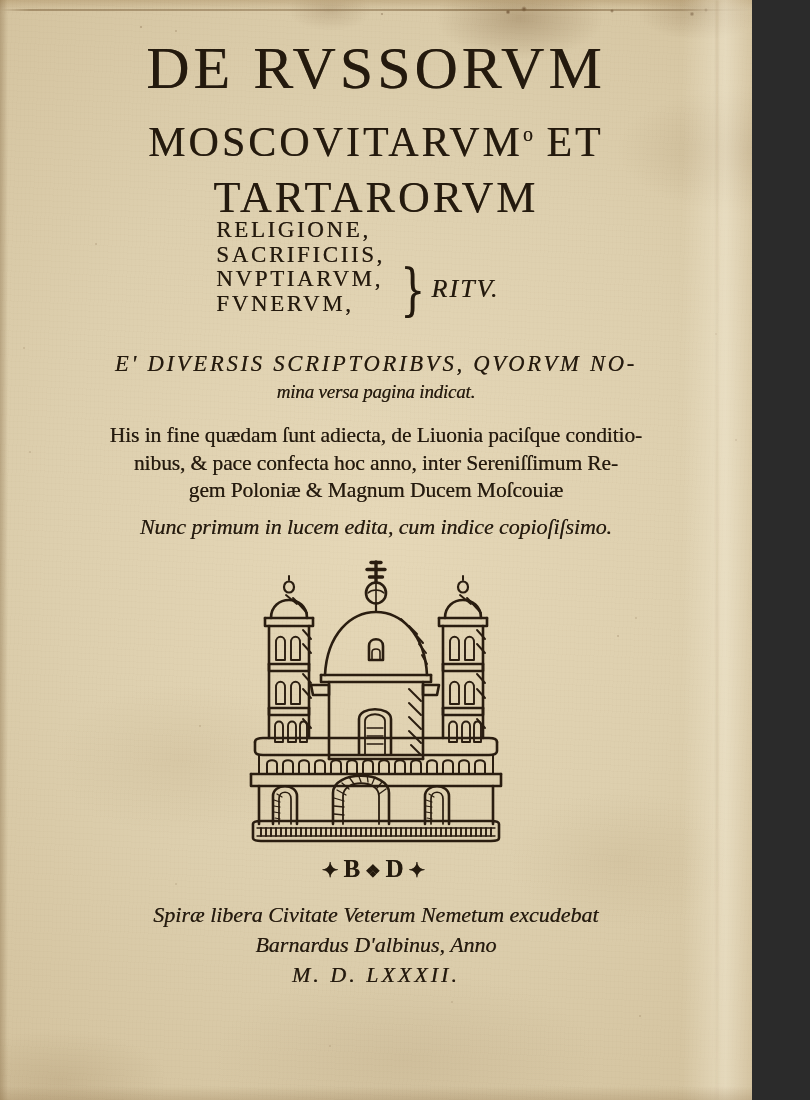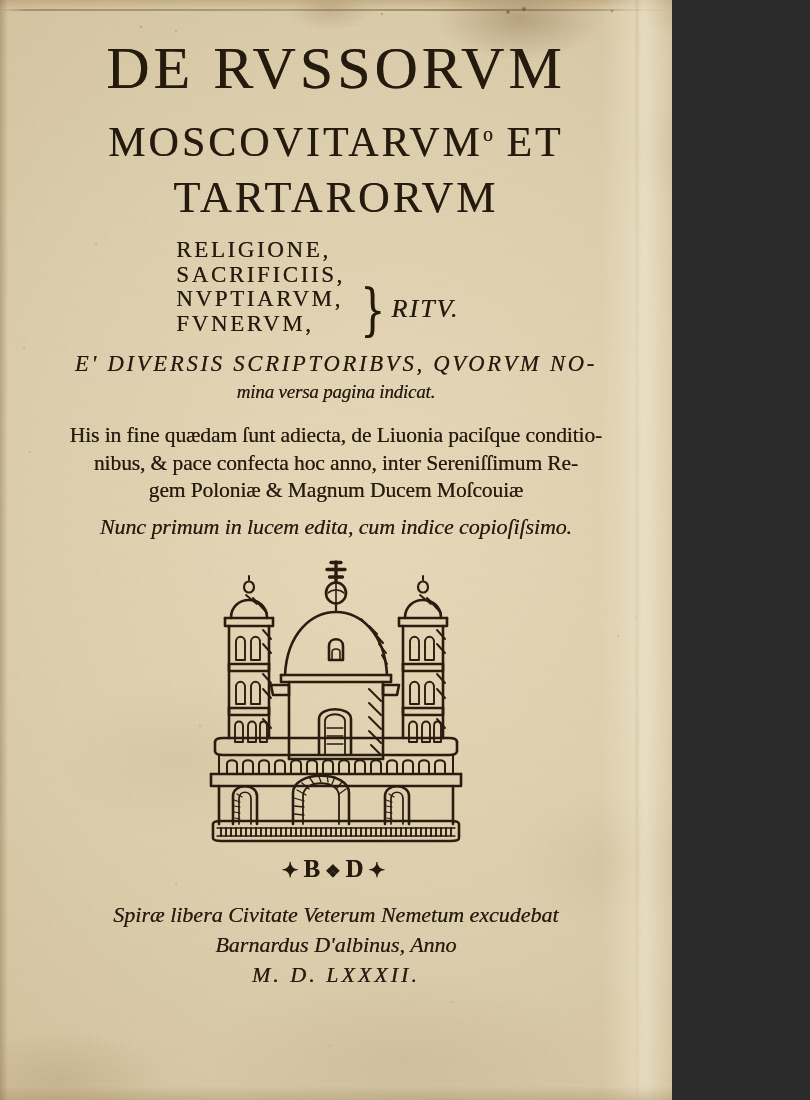--- a/index.html
+++ b/index.html
@@ -2,21 +2,21 @@
 <html><head>
 <meta charset="utf-8">
 <style>
   html, body {
     margin: 0;
     padding: 0;
     background: #2b2b2b;
   }
   #page {
     position: relative;
-    width: 672px;
+    width: 752px;
     height: 1100px;
     overflow: hidden;
     font-family: "Liberation Serif", "DejaVu Serif", serif;
     color: #20160c;
     background-color: #ded0b0;
     background-image:
       
       radial-gradient(ellipse 120px 60px at 520px 18px, rgba(104,72,36,0.30), rgba(104,72,36,0) 70%),
       radial-gradient(ellipse 90px 40px at 700px 12px, rgba(104,72,36,0.22), rgba(104,72,36,0) 70%),
       radial-gradient(ellipse 60px 30px at 330px 10px, rgba(104,72,36,0.18), rgba(104,72,36,0) 70%),
@@ -124,21 +124,21 @@
   #t-line3 {
     top: 172px; left: 0;
     font-size: 44px; letter-spacing: 3px;
   }
 
   
   #brace-group {
     position: absolute; top: 218px; left: 0; width: 100%;
     display: flex; justify-content: center; align-items: center;
   }
-  #brace-inner { display: flex; align-items: center; transform: translateX(-18px); margin-top: 20px; }
+  #brace-inner { display: flex; align-items: center; transform: translateX(-18px); }
   #brace-list { text-align: left; font-size: 23px; line-height: 24.5px; letter-spacing: 2.6px; }
   #brace-list div { white-space: nowrap; }
   #brace-glyph {
     font-size: 56px; line-height: 0; margin-left: 10px; margin-right: 1px;
     transform: scaleX(.7) translateY(23px);
     font-family: "DejaVu Serif", serif; font-weight: 300;
   }
   #brace-ritu { font-size: 26px; letter-spacing: 2px; transform: translateY(22px); font-style: italic; }
 
   #line-italic-caps {

